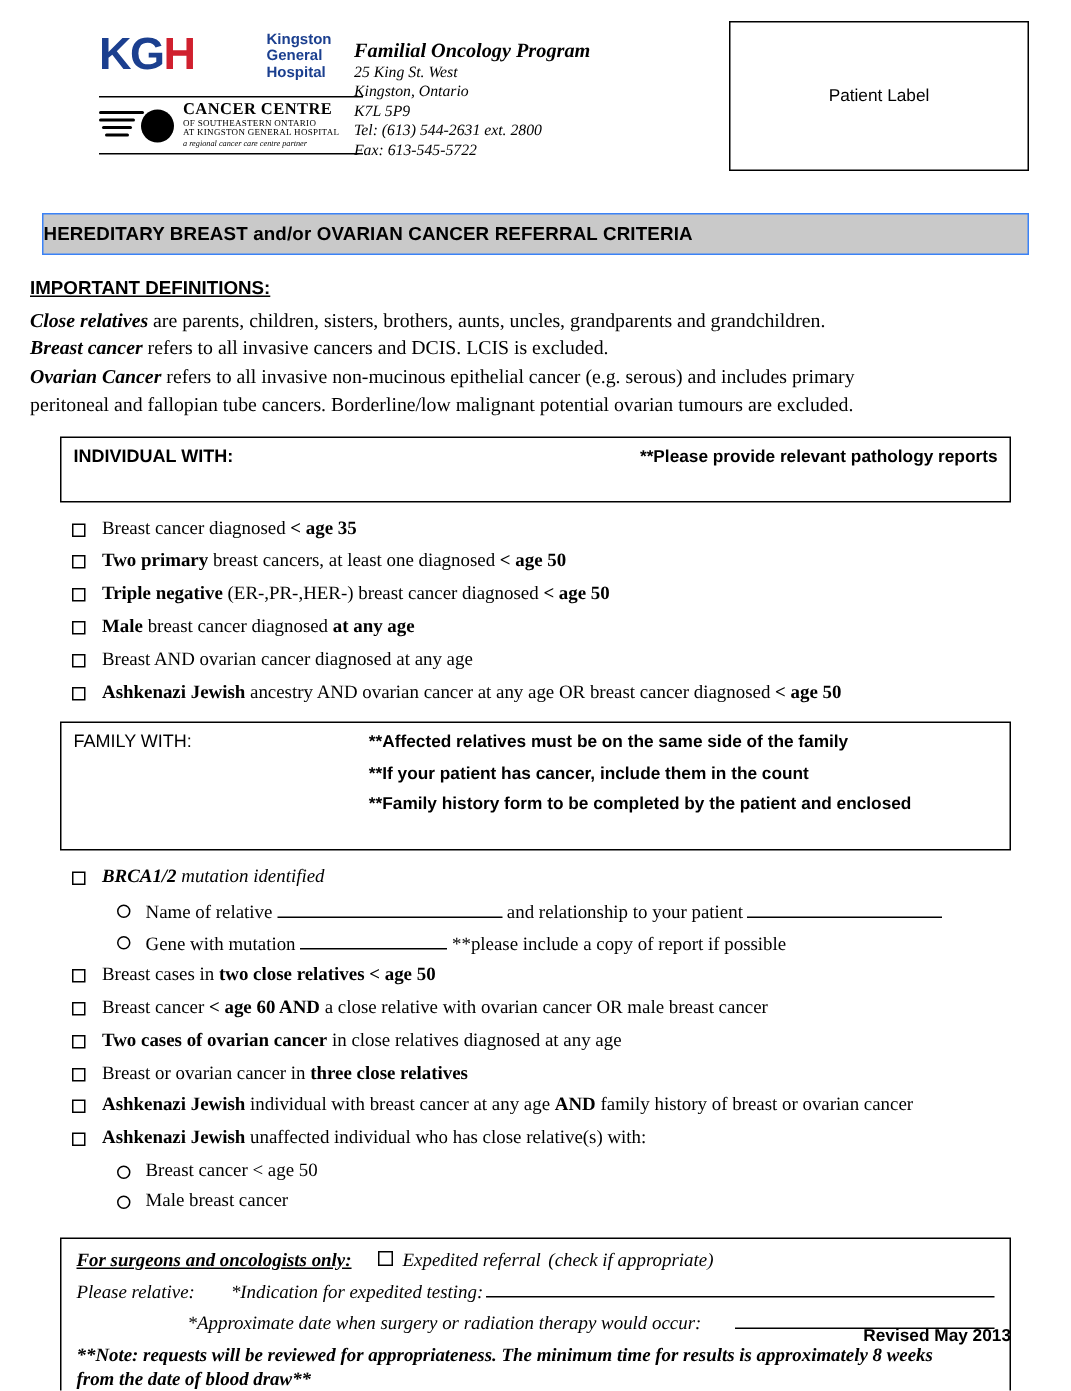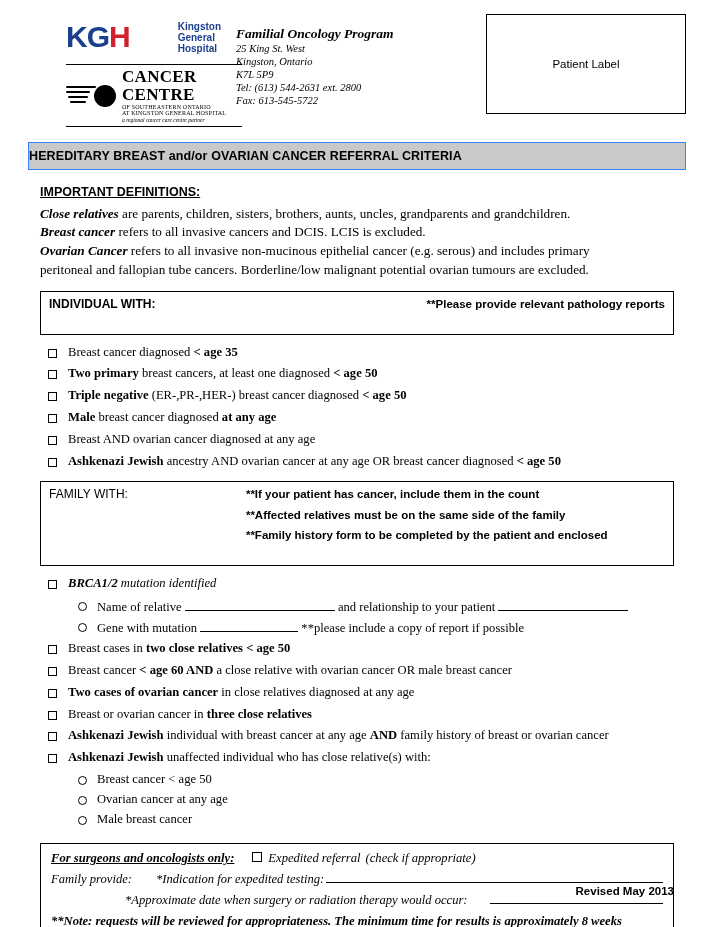--- a/index.html
+++ b/index.html
@@ -91,21 +91,21 @@
     position: absolute;
     right: 2px;
     top: 2px;
   }
   .cc-text {
     margin-left: 4px;
     line-height: 1.05;
   }
   .cc-title {
     font-family: "Liberation Serif", serif;
-    font-size: 17px;
+    font-size: 11px;
     font-weight: bold;
     letter-spacing: 0.3px;
   }
   .cc-sub {
     font-family: "Liberation Serif", serif;
     font-size: 6px;
     letter-spacing: 0.2px;
   }
   .cc-tag {
     font-family: "Liberation Serif", serif;
@@ -156,21 +156,21 @@
     align-items: center;
     justify-content: flex-start;
     font-family: "Liberation Sans", sans-serif;
     font-weight: bold;
     font-size: 12.5px;
     letter-spacing: 0.1px;
   }
 
   
   .defs {
-    margin: 14px 40px 0 40px;
+    margin: 14px 40px 0 20px;
     font-size: 13.2px;
     line-height: 1.34;
   }
   .defs-heading {
     font-family: "Liberation Sans", sans-serif;
     font-weight: bold;
     font-size: 12.5px;
     text-decoration: underline;
     margin-bottom: 4px;
   }
@@ -397,22 +397,22 @@
       <div class="crit-item">
         <span class="cbox"></span>
         <span class="crit-text"><span class="b">Ashkenazi Jewish</span><span> ancestry AND ovarian cancer at any age OR breast cancer diagnosed </span><span class="b">&lt; age 50</span></span>
       </div>
     </div>
 
   <div class="box">
     <div class="box-row">
       <span class="box-label normal">FAMILY WITH:</span>
       <div class="fam-notes" id="family-notes">
+          <div>**Affected relatives must be on the same side of the family</div>
           <div>**If your patient has cancer, include them in the count</div>
-          <div>**Affected relatives must be on the same side of the family</div>
           <div>**Family history form to be completed by the patient and enclosed</div>
         </div>
     </div>
   </div>
 
   <div class="crit-list" id="family-list">
       <div>
         <div class="crit-item">
           <span class="cbox"></span>
           <span class="crit-text"><span class="bi">BRCA1/2</span><span class="it"> mutation identified</span></span>
@@ -463,39 +463,35 @@
           <span class="cbox"></span>
           <span class="crit-text"><span class="b">Ashkenazi Jewish</span><span> unaffected individual who has close relative(s) with:</span></span>
         </div>
         <div class="sub-list">
           <div class="sub-item">
             <span class="obox"></span>
             <span><span>Breast cancer &lt; age 50</span></span>
           </div>
           <div class="sub-item">
             <span class="obox"></span>
-            <span><span>Ovarian cancer at any age</span></span>
-          </div>
-          <div class="sub-item">
-            <span class="obox"></span>
             <span><span>Male breast cancer</span></span>
           </div>
         </div>
       </div>
     </div>
 
   <div class="surg-box">
     <div class="surg-line1">
       <span class="surg-b-under">For surgeons and oncologists only:</span>
       <span class="eu-box"></span>
       <span class="it">Expedited referral</span>
       <span class="it" style="margin-left:5px;">(check if appropriate)</span>
     </div>
     <div style="display:flex; align-items:baseline; margin-top:3px;">
-      <span class="it">Family provide:</span>
+      <span class="it">Please relative:</span>
       <span class="it" style="margin-left:24px;">*Indication for expedited testing:</span>
       <span class="uline" style="flex:1 1 auto; margin-left:2px;"></span>
     </div>
     <div style="display:flex; align-items:baseline; margin-top:3px;gap:18px;">
       <span class="it indent-1">*Approximate date when surgery or radiation therapy would occur:</span>
       <span class="uline" style="flex:1 1 auto; margin-left:4px;"></span>
     </div>
     <div class="surg-note">**Note: requests will be reviewed for appropriateness. The minimum time for results is approximately 8 weeks</div>
     <div class="surg-note" style="margin-top:0;">from the date of blood draw**</div>
   </div>

